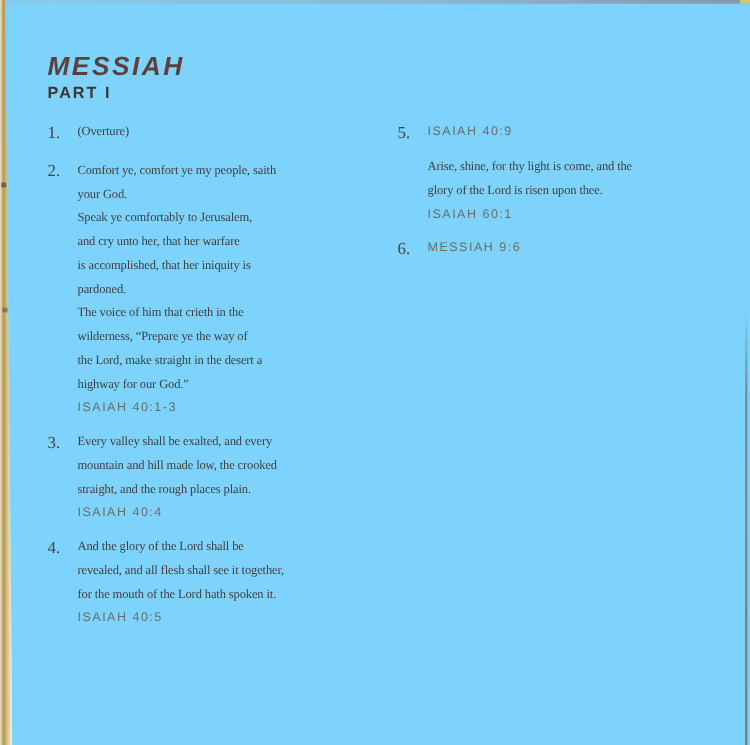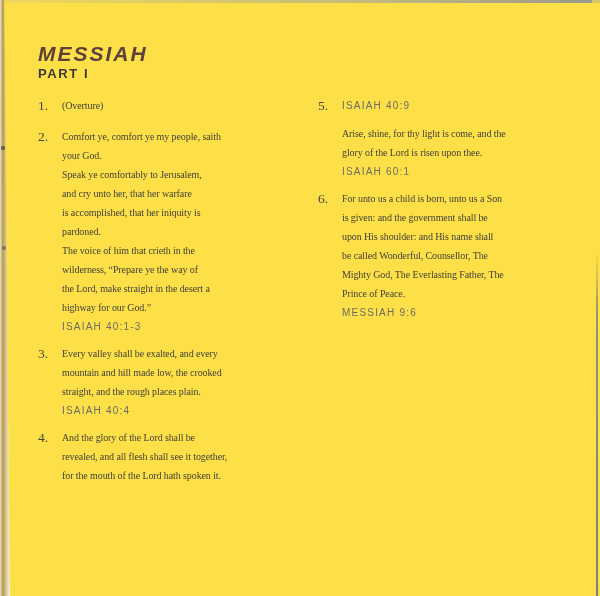--- a/index.html
+++ b/index.html
@@ -3,21 +3,21 @@
 <meta charset="utf-8">
 <style>
   html, body { margin: 0; padding: 0; }
   body {
     width: 600px; height: 596px;
     background: #fdfdfc;
     overflow: hidden;
     font-family: "Liberation Serif", serif;
     position: relative;
   }
-  .page { position: absolute; inset: 0; background: #fde047; }
+  .page { position: absolute; inset: 0; background: #7dd3fc; }
 
   
   .edge-top {
     position: absolute; top: 0; left: 0; width: 100%; height: 3px;
     background: linear-gradient(to right, rgba(170,175,185,0.15), rgba(150,156,168,0.55) 60%, rgba(135,140,152,0.85));
   }
   .edge-top-speck {
     position: absolute; top: 0; right: 0; width: 8px; height: 3px;
     background: #ddcb63; opacity: 0.9;
   }
@@ -143,20 +143,21 @@
           </div>
         </div>
 
         <div class="item">
           <div class="num">4.</div>
           <div class="body">
             <div class="block">
               <p class="text">And the glory of the Lord shall be
 revealed, and all flesh shall see it together,
 for the mouth of the Lord hath spoken it.</p>
+              <p class="ref">ISAIAH 40:5</p>
             </div>
           </div>
         </div>
 
       </div>
 
       <div class="col-right">
 
         <div class="item">
           <div class="num">5.</div>
@@ -169,26 +170,20 @@
 glory of the Lord is risen upon thee.</p>
               <p class="ref">ISAIAH 60:1</p>
             </div>
           </div>
         </div>
 
         <div class="item">
           <div class="num">6.</div>
           <div class="body">
             <div class="block">
-              <p class="text">For unto us a child is born, unto us a Son
-is given: and the government shall be
-upon His shoulder: and His name shall
-be called Wonderful, Counsellor, The
-Mighty God, The Everlasting Father, The
-Prince of Peace.</p>
               <p class="ref">MESSIAH 9:6</p>
             </div>
           </div>
         </div>
 
       </div>
 
     </div>
   </div>
 </div>

